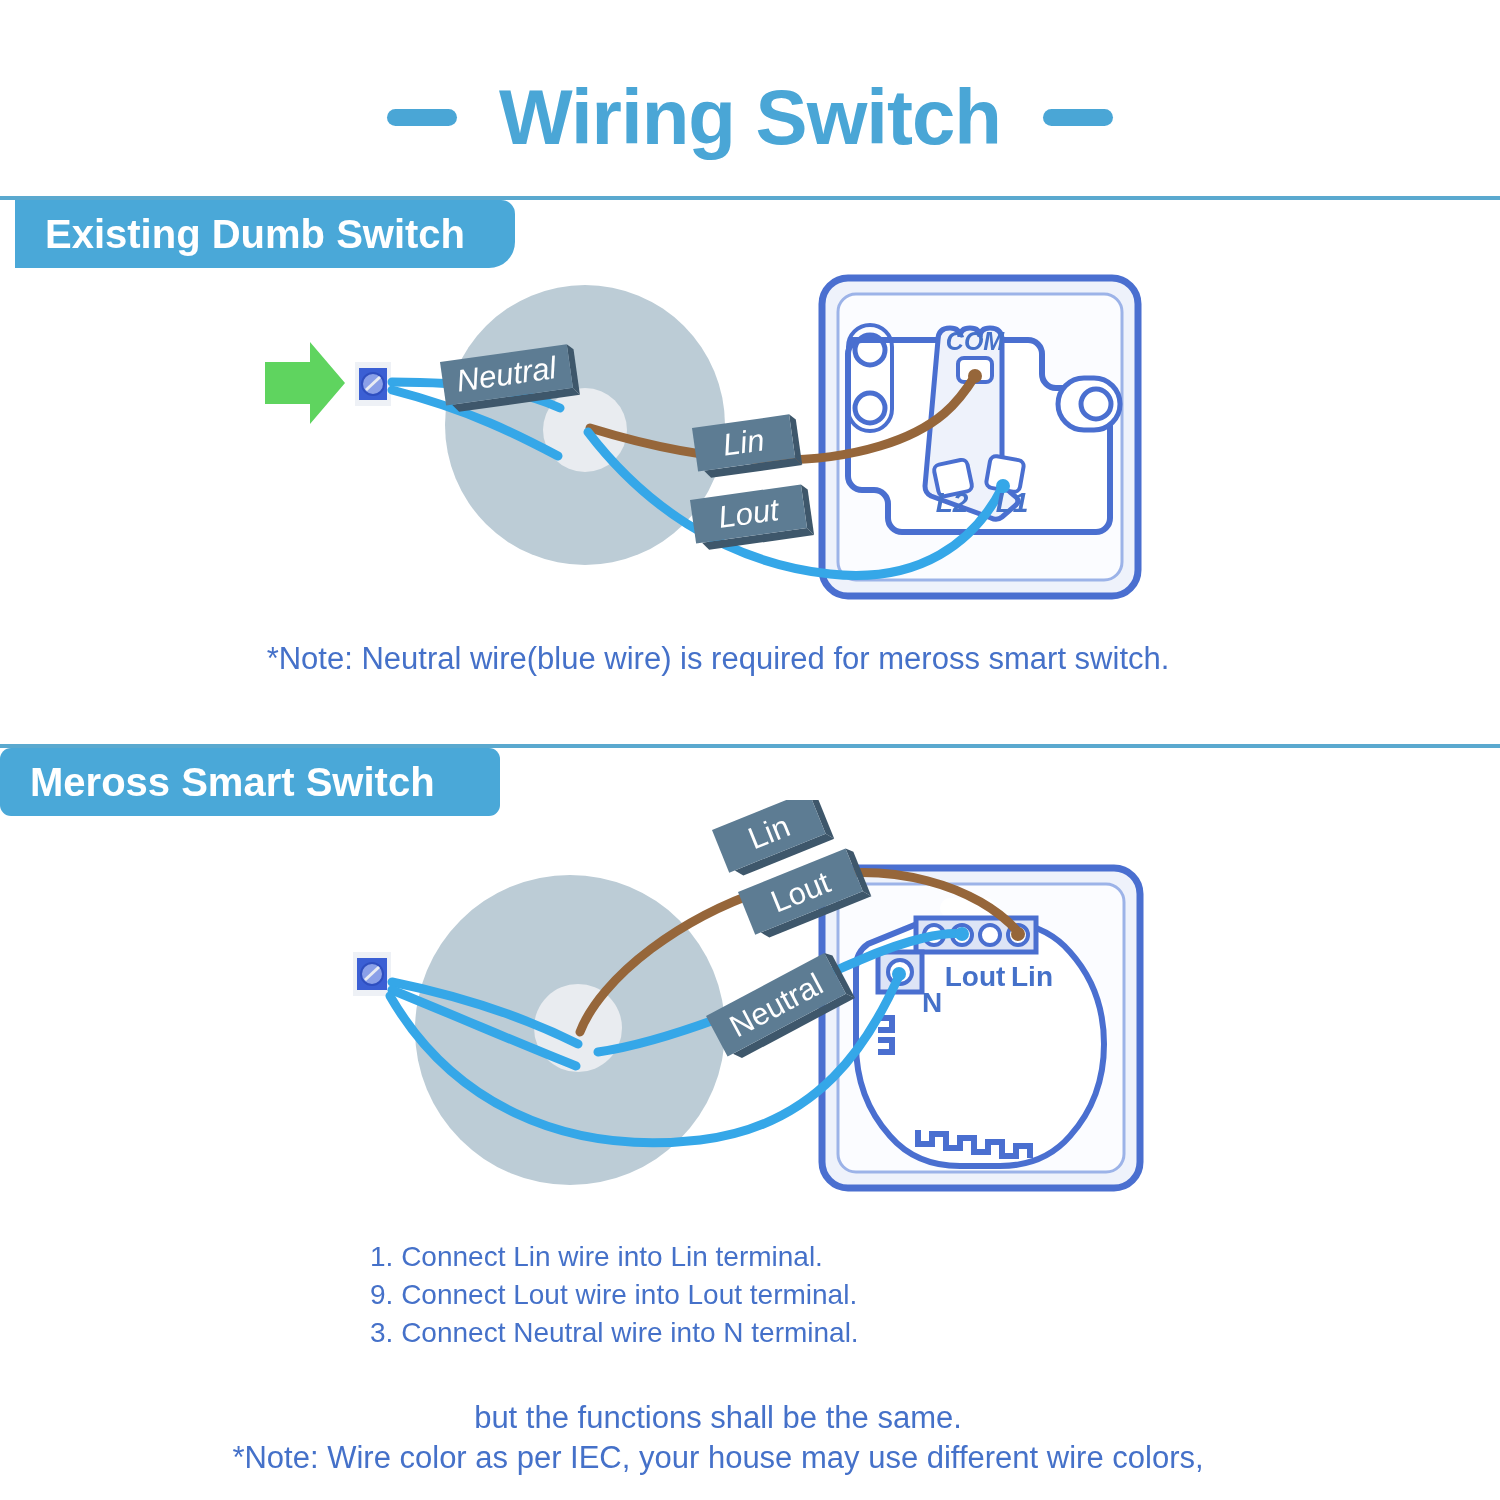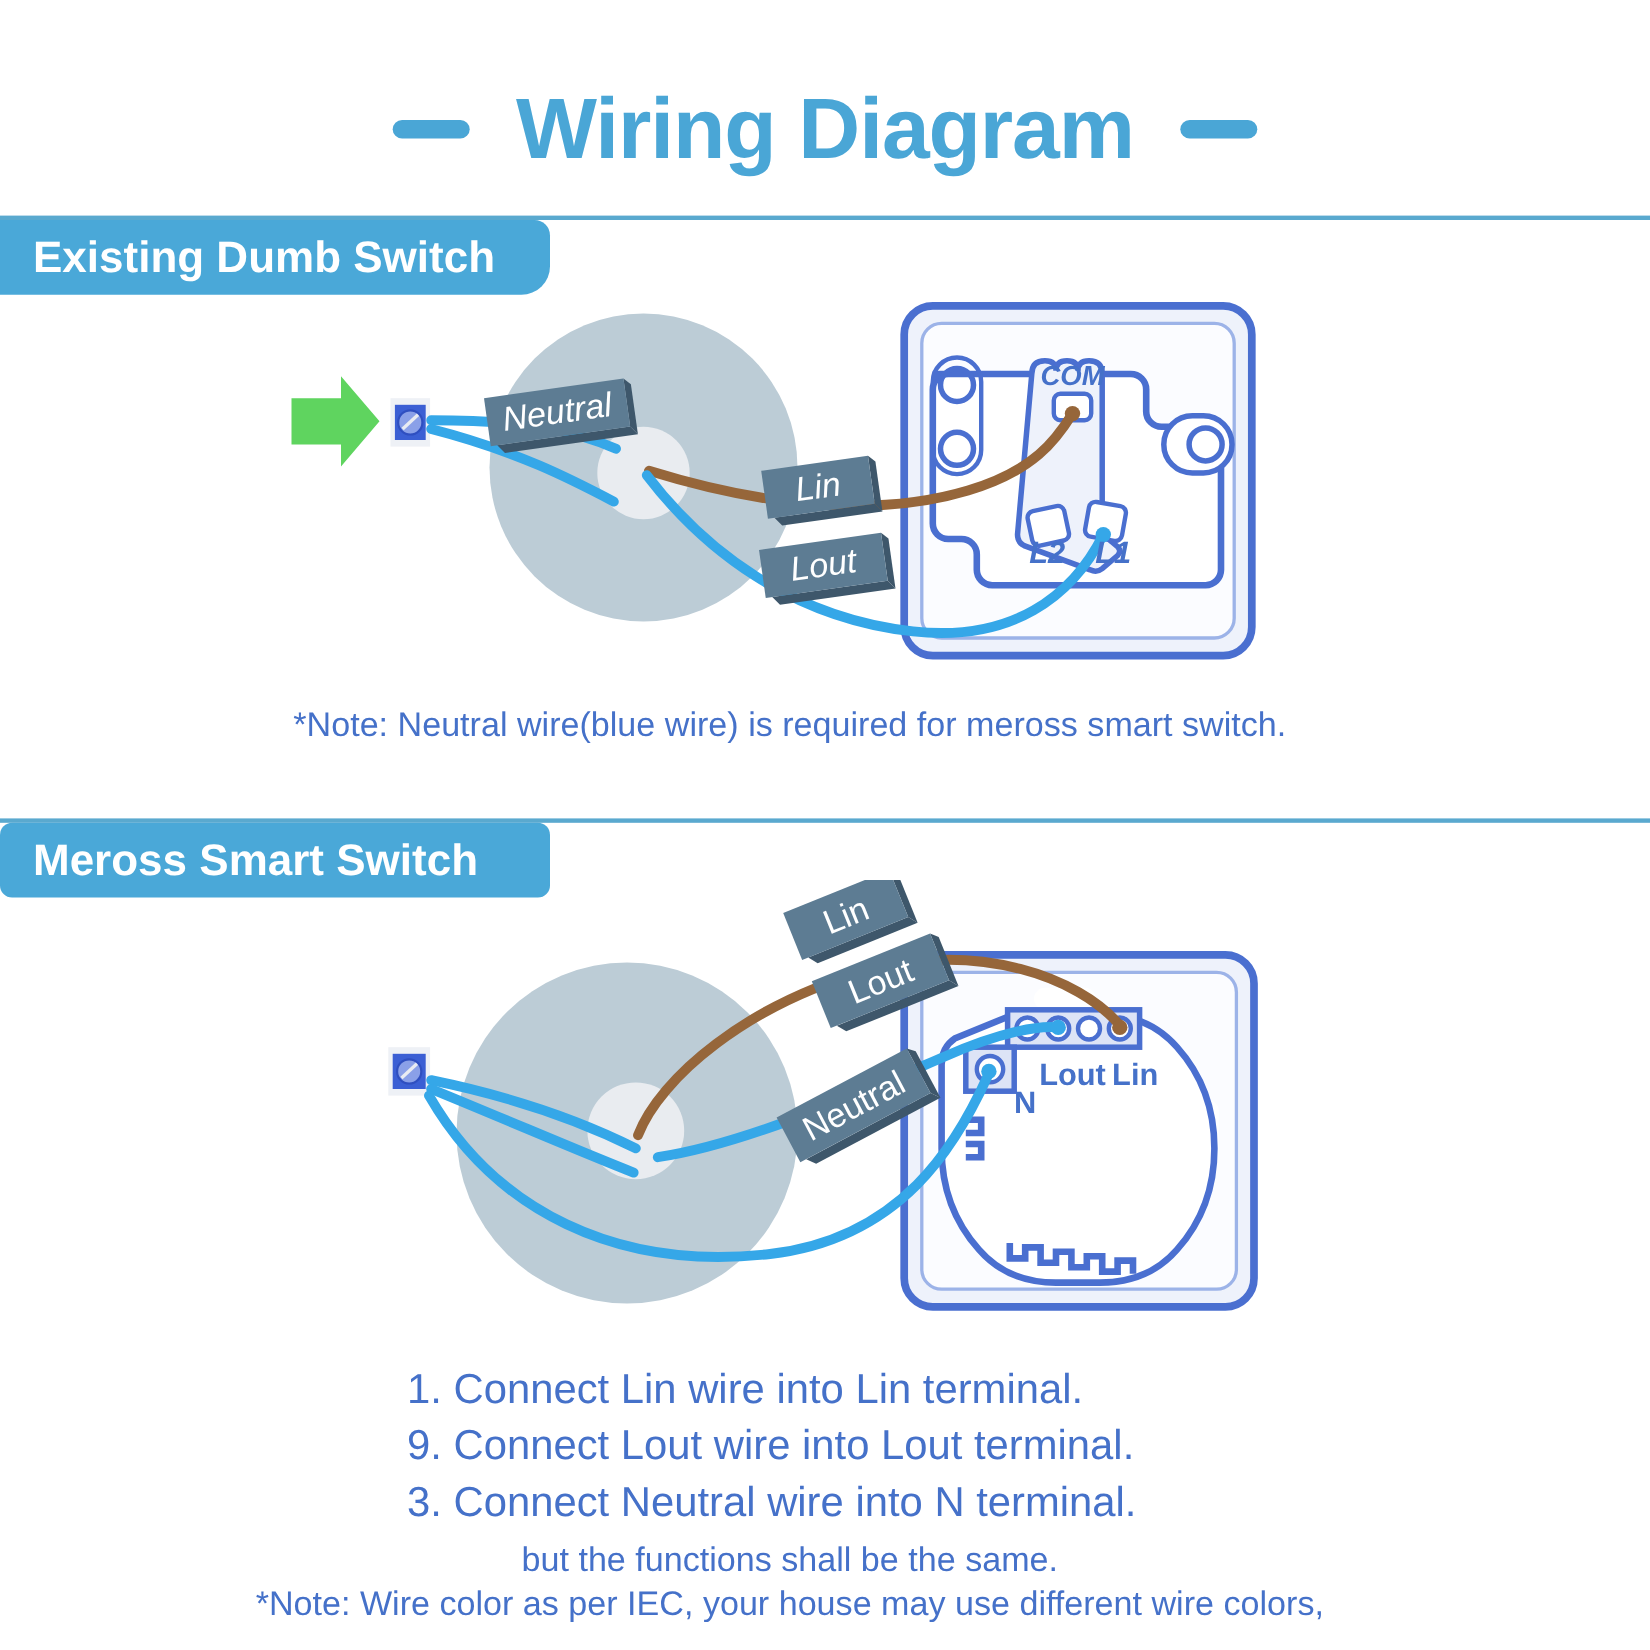--- a/index.html
+++ b/index.html
@@ -62,21 +62,21 @@
     left: 0;
     height: 68px;
     background: #4aa8d8;
     border-top-right-radius: 14px;
     border-bottom-right-radius: 26px;
     display: flex;
     align-items: center;
     padding-left: 30px;
     box-sizing: border-box;
   }
-  #banner-1 { top: 200px; width: 500px; }
+  #banner-1 { top: 200px; width: 500px; margin-left: 15px; }
   #banner-2 { top: 748px; width: 500px; border-radius: 11px; }
   .banner-text {
     color: #ffffff;
     font-size: 40px;
     font-weight: 700;
     line-height: 1;
     white-space: nowrap;
   }
 
   
@@ -100,41 +100,41 @@
     line-height: 1.22;
     white-space: nowrap;
   }
   #note-1 { top: 640px; }
 
   .steps {
     position: absolute;
     left: 370px;
     top: 1238px;
     color: #4571c9;
-    font-size: 38px;
+    font-size: 28px;
     line-height: 1.35;
   }
   .step-line { white-space: nowrap; }
 
   #note-2 {
     top: 1398px;
     font-size: 31px;
     white-space: normal;
     line-height: 1.3;
   }
   .note-line { display: block; }
 </style>
 </head>
 <body>
 
 <div class="page">
 
   <div class="title-row">
     <span class="title-dash"></span>
-    <span class="title-text">Wiring Diagram</span>
+    <span class="title-text">Wiring Switch</span>
     <span class="title-dash"></span>
   </div>
 
   <div class="divider" id="divider-1"></div>
   <div class="banner" id="banner-1">
     <span class="banner-text">Existing Dumb Switch</span>
   </div>
 
   <div class="stage" id="stage-1">
     <svg width="1500" height="380" viewBox="0 0 1500 380" xmlns="http://www.w3.org/2000/svg">

